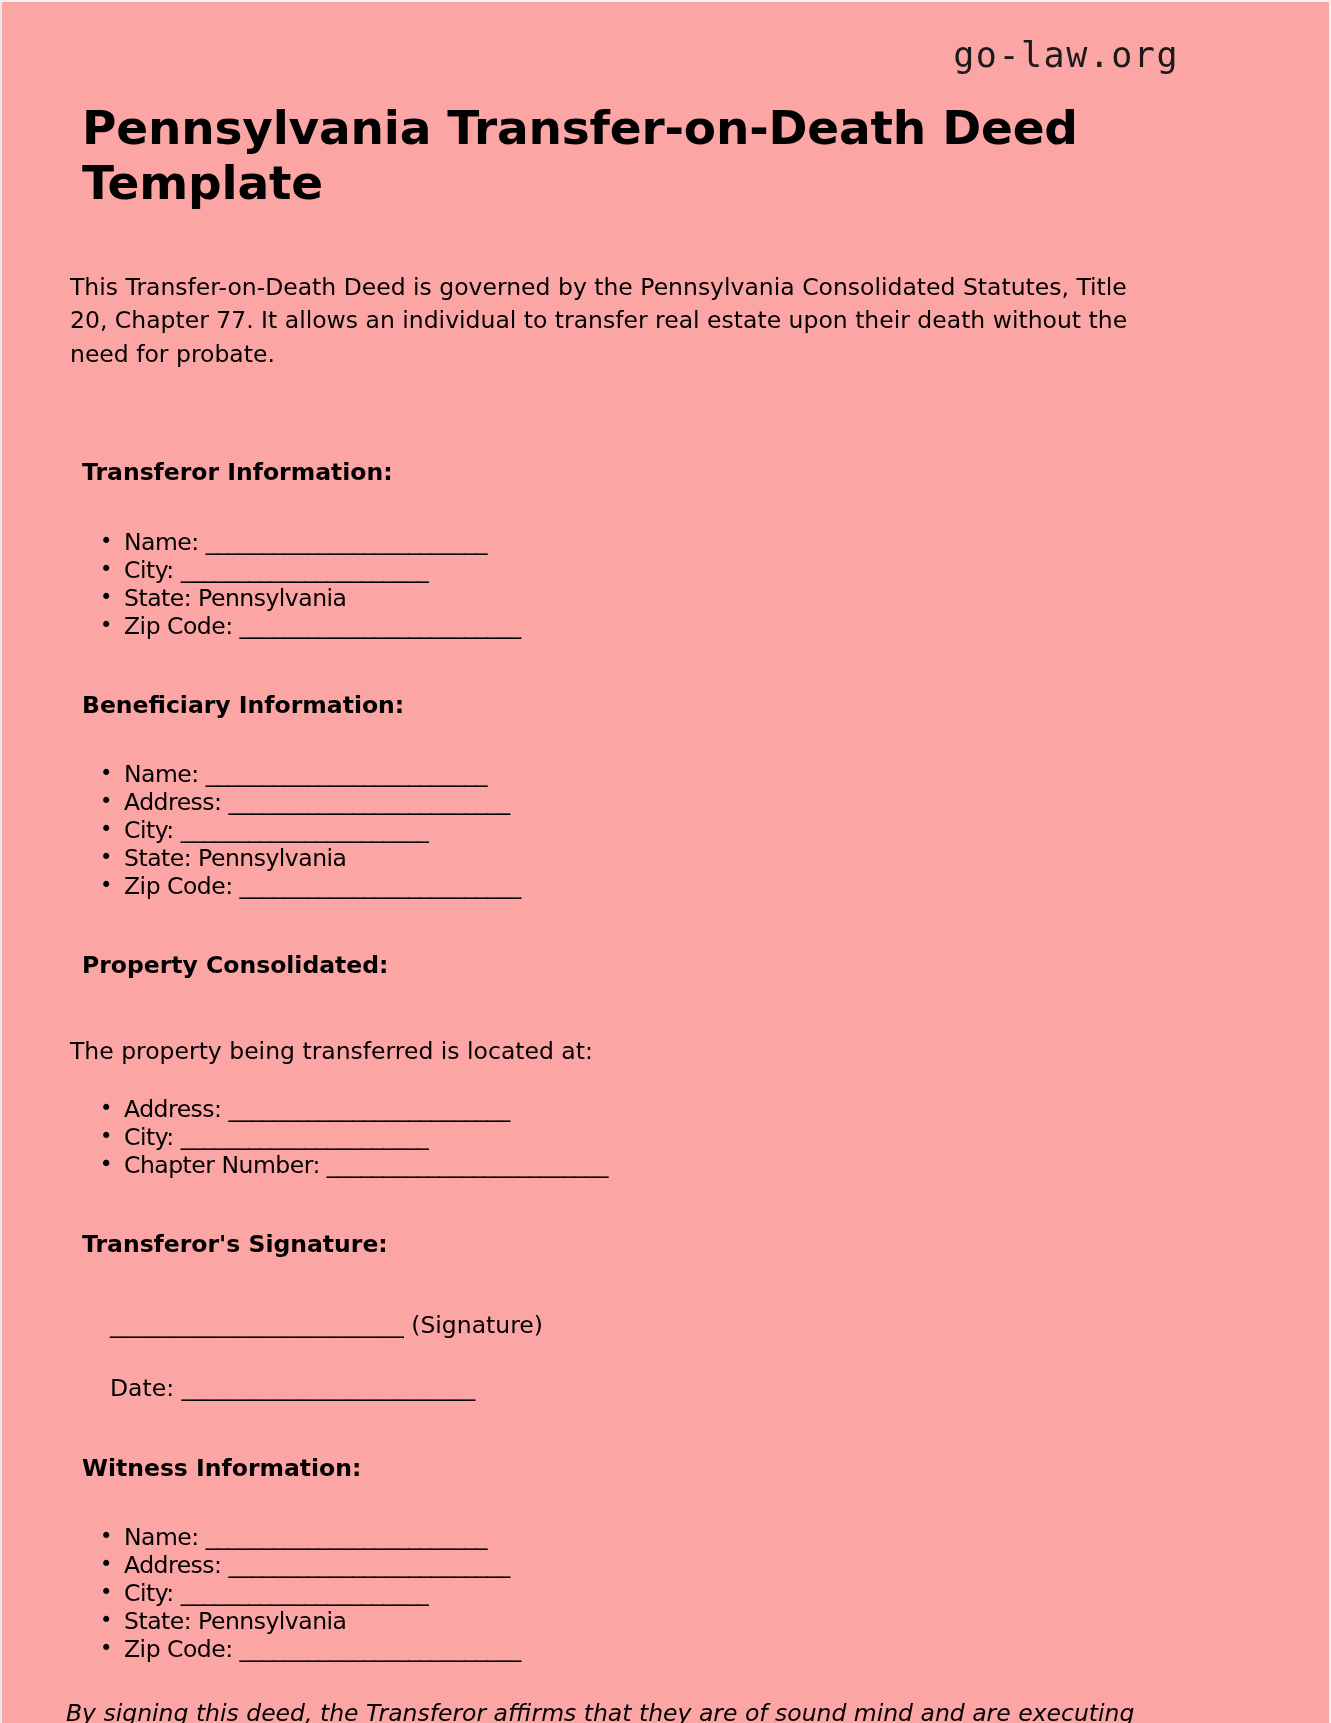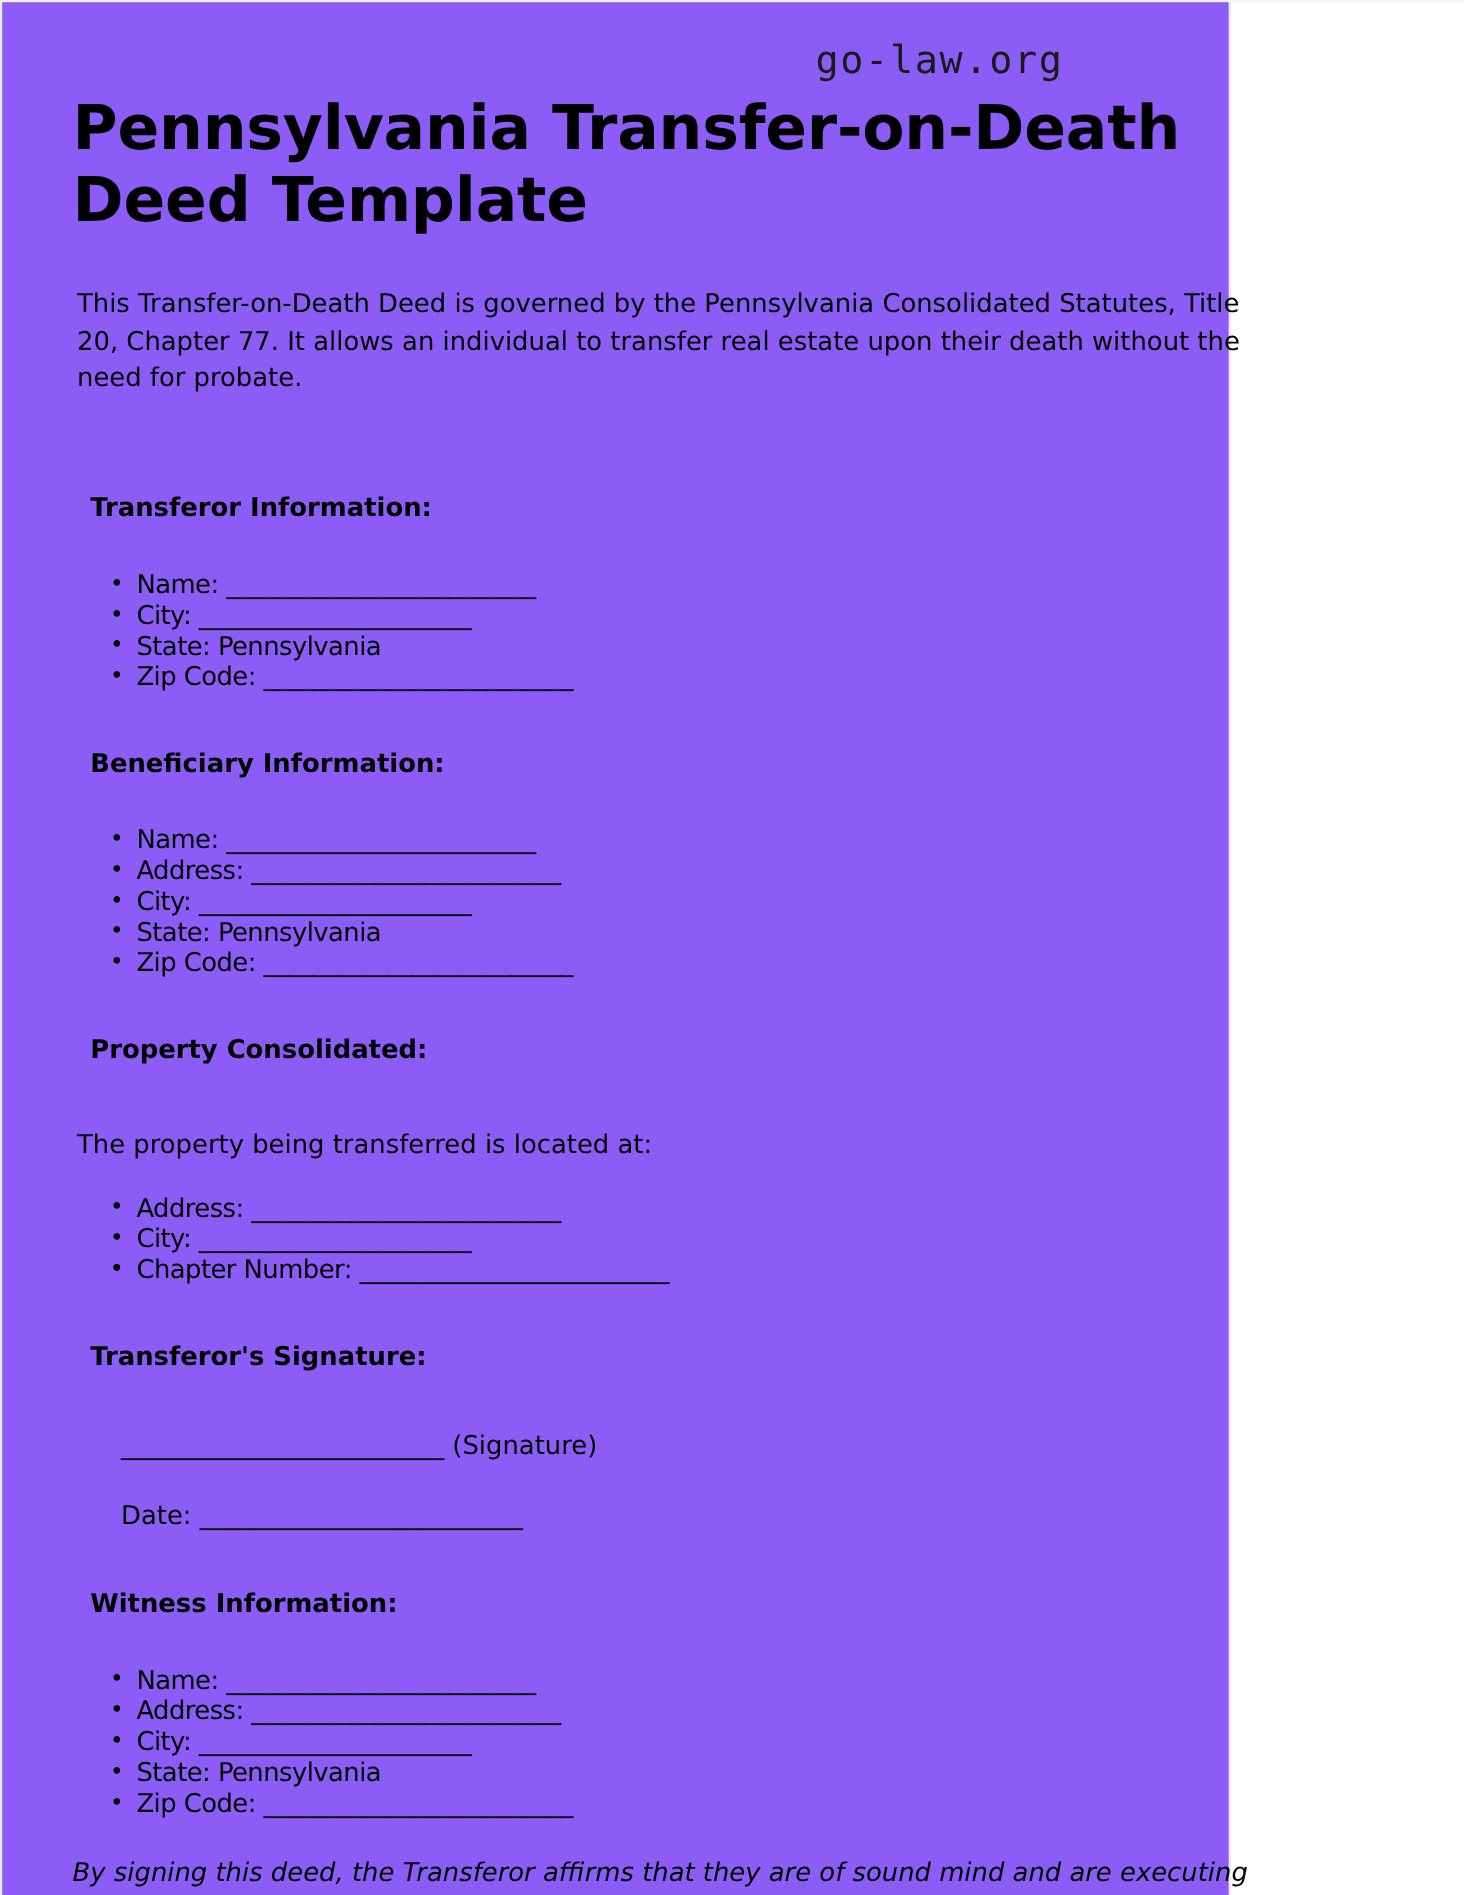--- a/index.html
+++ b/index.html
@@ -11,23 +11,23 @@
     width: 1331px;
     height: 1723px;
     font-family: "DejaVu Sans", sans-serif;
     color: #000000;
     position: relative;
     overflow: hidden;
   }
   .page {
     position: absolute;
     left: 0; top: 0;
-    width: 1119px;
+    width: 1331px;
     height: 1723px;
-    background: #8b5cf6;
+    background: #fca5a5;
     box-sizing: border-box;
     padding: 0;
   }
   
   .edge-left {
     position: absolute;
     left: 0; top: 0;
     width: 2px; height: 1723px;
     background: #e9e9e9;
   }
@@ -55,24 +55,24 @@
     top: 38px;
     font-family: "DejaVu Sans Mono", monospace;
     font-size: 35px;
     letter-spacing: 1.5px;
     color: #1a1a1a;
     white-space: nowrap;
     line-height: 1;
   }
   h1.doc-title {
     font-family: "DejaVu Sans", sans-serif;
-    font-size: 56px;
+    font-size: 47px;
     font-weight: bold;
     line-height: 1.18;
-    margin: 0;
+    margin: 16px;
     padding-top: 84px;
     letter-spacing: -0.2px;
     max-width: 1040px;
   }
   p.para {
     font-size: 23.5px;
     line-height: 1.42;
     margin: 4px;
     padding-top: 0;
     max-width: 1075px;

